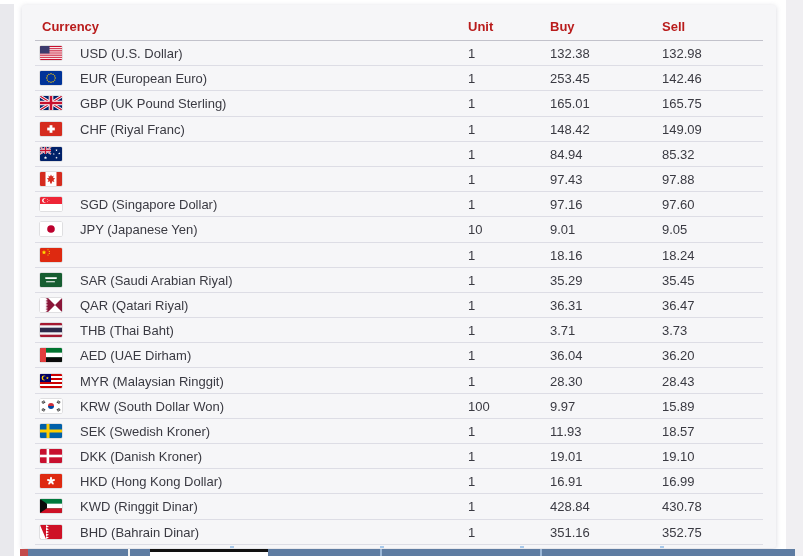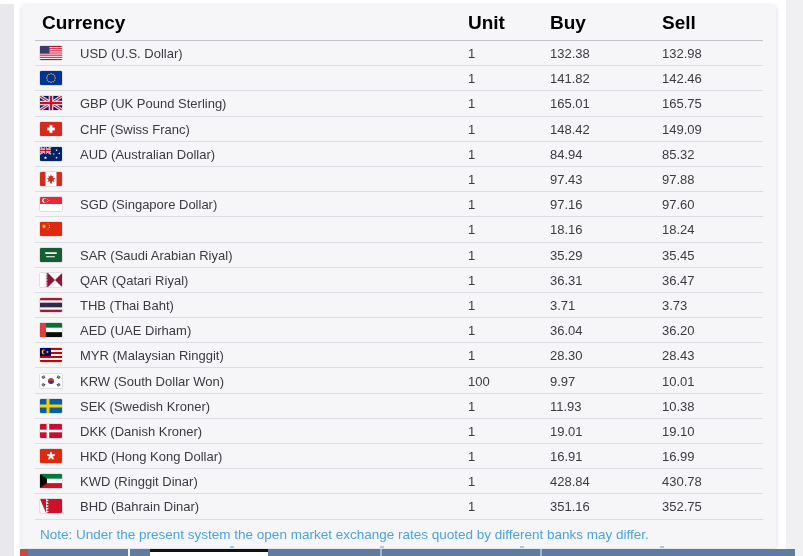--- a/index.html
+++ b/index.html
@@ -11,21 +11,21 @@
   .page-strip-left{position:absolute;left:0;top:4px;width:14px;height:552px;background:#e9e9ed;}
   .page-strip-right{position:absolute;right:0;top:0;width:17px;height:556px;background:#f0eff2;}
   .card{
     position:absolute;left:22px;top:5px;width:754px;height:543px;
     background:#f6f6f8;border-radius:3px;
     box-shadow:0 1px 5px rgba(110,110,135,.28);
   }
   .table{margin:0 13px;}
   .header-row{position:relative;height:35px;border-bottom:1px solid #c2c2cb;}
   .header-row .h{
-    position:absolute;bottom:6px;font-weight:bold;font-size:19px;color:#000000;white-space:nowrap;
+    position:absolute;bottom:6px;font-weight:bold;font-size:13px;color:#b91c1c;white-space:nowrap;
   }
   .h.c0{left:7px}.h.c1{left:433px}.h.c2{left:515px}.h.c3{left:627px}
   .row{position:relative;height:24.2px;border-bottom:1px solid #dddde5;}
   .cell{
     position:absolute;top:50%;transform:translateY(-50%);
     font-size:13px;color:#3a3a42;white-space:nowrap;
   }
   .cell.flag{left:5px;width:22px;height:14px;line-height:0;border-radius:1px;
     box-shadow:0 0 0 0.5px rgba(0,0,0,.18);overflow:hidden;background:#fff;}
   .cell.flag svg{display:block;}
@@ -91,22 +91,23 @@
               <circle cx="8.90" cy="10.64" r="0.7" fill="#FFCC00"></circle>
               <circle cx="7.36" cy="9.10" r="0.7" fill="#FFCC00"></circle>
               <circle cx="6.80" cy="7.00" r="0.7" fill="#FFCC00"></circle>
               <circle cx="7.36" cy="4.90" r="0.7" fill="#FFCC00"></circle>
               <circle cx="8.90" cy="3.36" r="0.7" fill="#FFCC00"></circle>
               <circle cx="11.00" cy="2.80" r="0.7" fill="#FFCC00"></circle>
               <circle cx="13.10" cy="3.36" r="0.7" fill="#FFCC00"></circle>
               <circle cx="14.64" cy="4.90" r="0.7" fill="#FFCC00"></circle>
             </svg>
           </span>
-    <span class="cell unit">1</span>
-    <span class="cell buy">141.82</span>
+    <span class="cell name">EUR (European Euro)</span>
+    <span class="cell unit">1</span>
+    <span class="cell buy">253.45</span>
     <span class="cell sell">142.46</span>
   </div>
         <div class="row">
     <span class="cell flag">
             <svg viewBox="0 0 22 14" width="22" height="14" xmlns="http://www.w3.org/2000/svg">
               <rect width="22" height="14" fill="#012169"></rect>
               <path d="M0,0 L22,14 M22,0 L0,14" stroke="#fff" stroke-width="3"></path>
               <path d="M0,0 L22,14 M22,0 L0,14" stroke="#C8102E" stroke-width="1.2"></path>
               <path d="M11,0 V14 M0,7 H22" stroke="#fff" stroke-width="4.6"></path>
               <path d="M11,0 V14 M0,7 H22" stroke="#C8102E" stroke-width="2.6"></path>
@@ -118,21 +119,21 @@
     <span class="cell sell">165.75</span>
   </div>
         <div class="row">
     <span class="cell flag">
             <svg viewBox="0 0 22 14" width="22" height="14" xmlns="http://www.w3.org/2000/svg">
               <rect width="22" height="14" fill="#D52B1E"></rect>
               <rect x="9.6" y="3.2" width="2.8" height="7.6" fill="#fff"></rect>
               <rect x="7.2" y="5.6" width="7.6" height="2.8" fill="#fff"></rect>
             </svg>
           </span>
-    <span class="cell name">CHF (Swiss Franc)</span>
+    <span class="cell name">CHF (Riyal Franc)</span>
     <span class="cell unit">1</span>
     <span class="cell buy">148.42</span>
     <span class="cell sell">149.09</span>
   </div>
         <div class="row">
     <span class="cell flag">
             <svg viewBox="0 0 22 14" width="22" height="14" xmlns="http://www.w3.org/2000/svg">
               <rect width="22" height="14" fill="#012169"></rect>
               <g transform="scale(0.5)">
                 <rect width="22" height="14" fill="#012169"></rect>
@@ -141,21 +142,20 @@
                 <path d="M11,0 V14 M0,7 H22" stroke="#fff" stroke-width="4.6"></path>
                 <path d="M11,0 V14 M0,7 H22" stroke="#C8102E" stroke-width="2.6"></path>
               </g>
               <polygon points="5.50,9.00 5.98,10.14 7.21,10.24 6.27,11.05 6.56,12.26 5.50,11.61 4.44,12.26 4.73,11.05 3.79,10.24 5.02,10.14 " fill="#fff"></polygon>
               <polygon points="16.50,2.00 16.82,2.76 17.64,2.83 17.01,3.37 17.21,4.17 16.50,3.74 15.79,4.17 15.99,3.37 15.36,2.83 16.18,2.76 " fill="#fff"></polygon>
               <polygon points="19.30,5.20 19.62,5.96 20.44,6.03 19.81,6.57 20.01,7.37 19.30,6.94 18.59,7.37 18.79,6.57 18.16,6.03 18.98,5.96 " fill="#fff"></polygon>
               <polygon points="16.50,9.60 16.82,10.36 17.64,10.43 17.01,10.97 17.21,11.77 16.50,11.34 15.79,11.77 15.99,10.97 15.36,10.43 16.18,10.36 " fill="#fff"></polygon>
               <polygon points="13.80,6.00 14.06,6.64 14.75,6.69 14.23,7.14 14.39,7.81 13.80,7.45 13.21,7.81 13.37,7.14 12.85,6.69 13.54,6.64 " fill="#fff"></polygon>
             </svg>
           </span>
-    <span class="cell name">AUD (Australian Dollar)</span>
     <span class="cell unit">1</span>
     <span class="cell buy">84.94</span>
     <span class="cell sell">85.32</span>
   </div>
         <div class="row">
     <span class="cell flag">
             <svg viewBox="0 0 22 14" width="22" height="14" xmlns="http://www.w3.org/2000/svg">
               <rect width="22" height="14" fill="#fff"></rect>
               <rect width="5.5" height="14" fill="#D52B1E"></rect>
               <rect x="16.5" width="5.5" height="14" fill="#D52B1E"></rect>
@@ -175,20 +175,32 @@
               <circle cx="5.5" cy="3.5" r="2" fill="#EE2536"></circle>
               <circle cx="7.6" cy="2.2" r="0.45" fill="#fff"></circle>
               <circle cx="9" cy="3.5" r="0.45" fill="#fff"></circle>
               <circle cx="7.6" cy="4.8" r="0.45" fill="#fff"></circle>
             </svg>
           </span>
     <span class="cell name">SGD (Singapore Dollar)</span>
     <span class="cell unit">1</span>
     <span class="cell buy">97.16</span>
     <span class="cell sell">97.60</span>
+  </div>
+        <div class="row">
+    <span class="cell flag">
+            <svg viewBox="0 0 22 14" width="22" height="14" xmlns="http://www.w3.org/2000/svg">
+              <rect width="22" height="14" fill="#fff"></rect>
+              <circle cx="11" cy="7" r="3.8" fill="#BC002D"></circle>
+            </svg>
+          </span>
+    <span class="cell name">JPY (Japanese Yen)</span>
+    <span class="cell unit">10</span>
+    <span class="cell buy">9.01</span>
+    <span class="cell sell">9.05</span>
   </div>
         <div class="row">
     <span class="cell flag">
             <svg viewBox="0 0 22 14" width="22" height="14" xmlns="http://www.w3.org/2000/svg">
               <rect width="22" height="14" fill="#DE2910"></rect>
               <polygon points="4.00,2.00 4.63,3.53 6.28,3.66 5.03,4.73 5.41,6.34 4.00,5.48 2.59,6.34 2.97,4.73 1.72,3.66 3.37,3.53 " fill="#FFDE00"></polygon>
               <circle cx="8" cy="1.8" r="0.55" fill="#FFDE00"></circle>
               <circle cx="9.3" cy="3.4" r="0.55" fill="#FFDE00"></circle>
               <circle cx="9.3" cy="5.4" r="0.55" fill="#FFDE00"></circle>
               <circle cx="8" cy="7" r="0.55" fill="#FFDE00"></circle>
@@ -293,34 +305,34 @@
               <g transform="translate(18.6,10.8) rotate(-33)">
                 <rect x="-1.6" y="-1.25" width="3.2" height="0.6" fill="#1a1a1a"></rect>
                 <rect x="-1.6" y="-0.3" width="3.2" height="0.6" fill="#1a1a1a"></rect>
                 <rect x="-1.6" y="0.6499999999999999" width="3.2" height="0.6" fill="#1a1a1a"></rect>
               </g>
             </svg>
           </span>
     <span class="cell name">KRW (South Dollar Won)</span>
     <span class="cell unit">100</span>
     <span class="cell buy">9.97</span>
-    <span class="cell sell">10.01</span>
+    <span class="cell sell">15.89</span>
   </div>
         <div class="row">
     <span class="cell flag">
             <svg viewBox="0 0 22 14" width="22" height="14" xmlns="http://www.w3.org/2000/svg">
               <rect width="22" height="14" fill="#0060A9"></rect>
               <rect x="6.5" width="3" height="14" fill="#FFCD00"></rect>
               <rect y="5.5" width="22" height="3" fill="#FFCD00"></rect>
             </svg>
           </span>
     <span class="cell name">SEK (Swedish Kroner)</span>
     <span class="cell unit">1</span>
     <span class="cell buy">11.93</span>
-    <span class="cell sell">10.38</span>
+    <span class="cell sell">18.57</span>
   </div>
         <div class="row">
     <span class="cell flag">
             <svg viewBox="0 0 22 14" width="22" height="14" xmlns="http://www.w3.org/2000/svg">
               <rect width="22" height="14" fill="#C8102E"></rect>
               <rect x="6.6" width="2.6" height="14" fill="#fff"></rect>
               <rect y="5.7" width="22" height="2.6" fill="#fff"></rect>
             </svg>
           </span>
     <span class="cell name">DKK (Danish Kroner)</span>

